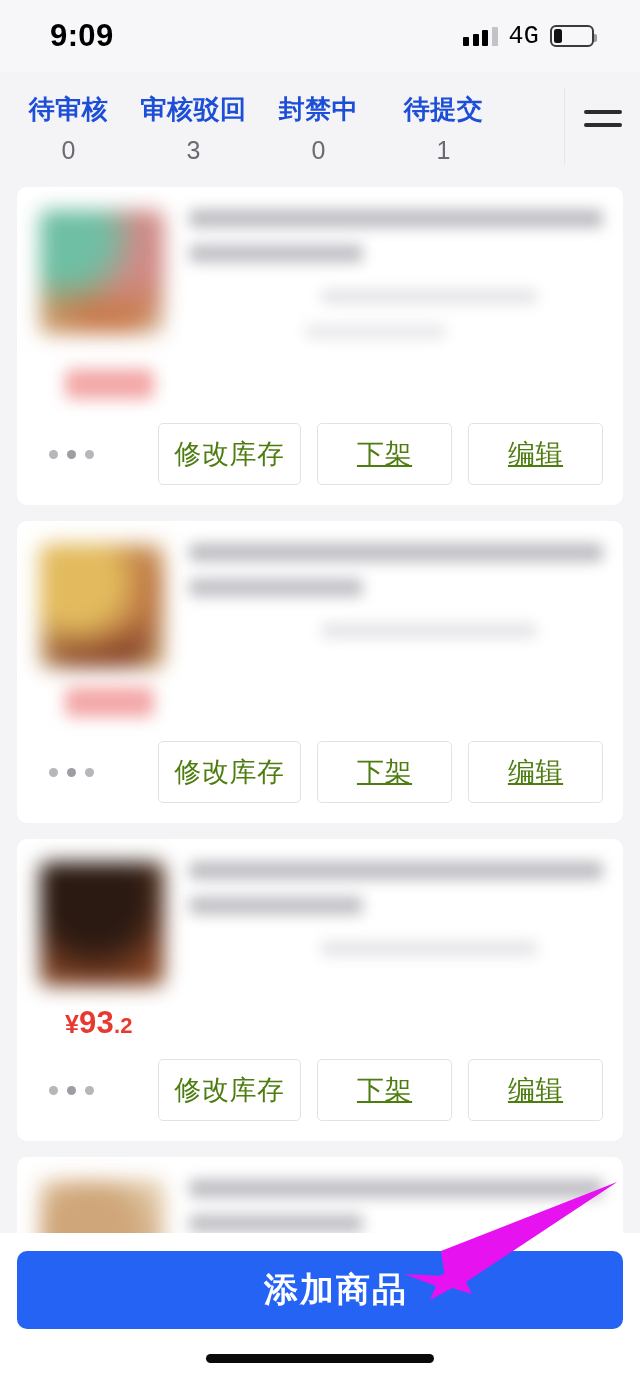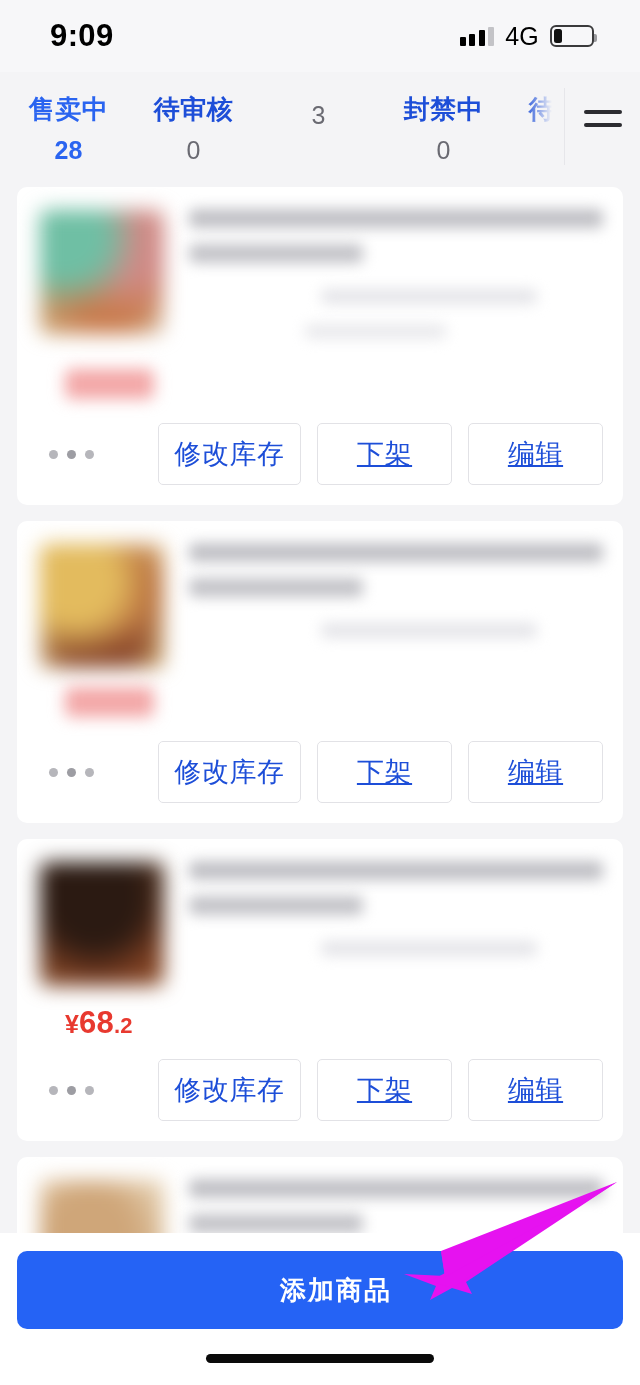--- a/index.html
+++ b/index.html
@@ -20,21 +20,21 @@
     padding:0 46px 0 50px; background:#f7f7f9;
   }
   .status-time { font-size:31px; font-weight:600; color:#000; letter-spacing:0.4px; }
   .status-right { display:flex; align-items:center; gap:11px; }
   .signal { display:flex; align-items:flex-end; gap:3.5px; height:19px; }
   .signal i { display:block; width:6px; background:#000; border-radius:1px; }
   .signal i:nth-child(1){ height:9px; }
   .signal i:nth-child(2){ height:12px; }
   .signal i:nth-child(3){ height:16px; }
   .signal i:nth-child(4){ height:19px; background:#c3c3c7; }
-  .net-label { font-size:25px; font-weight:500; color:#000; letter-spacing:0.2px; }
+  .net-label { font-size:25px; font-weight:500; color:#000; letter-spacing:0.2px;font-family:Liberation Mono, monospace; }
   .battery { position:relative; width:44px; height:22px; border:2px solid #3a3a3c;
              border-radius:6px; padding:2px; display:flex; align-items:center; }
   .battery-fill { height:100%; width:22%; background:#111; border-radius:2.5px; }
   .battery-cap { position:absolute; right:-5px; top:7px; width:3px; height:8px;
                  background:#9a9a9e; border-radius:0 2px 2px 0; }
 
   
   .navbar {
     position:relative; height:82px; background:#f7f7f9;
     display:flex; align-items:center; justify-content:center;
@@ -143,37 +143,37 @@
 
   .card-actions {
     display:flex; align-items:center; justify-content:flex-end;
     gap:16px; padding:16px 20px 20px 24px;
   }
   .more-dots { margin-right:auto; display:flex; gap:9px; align-items:center; padding-left:8px; }
   .more-dots span { width:9px; height:9px; border-radius:50%; background:#b6b6bb; }
   .more-dots span:nth-child(2){ background:#9d9da3; }
   .act-btn {
     min-width:143px; height:62px; border:1.5px solid #e2e2e6; border-radius:5px;
-    background:#fff; color:#1d4ed8; font-size:27px; letter-spacing:0.6px;
+    background:#fff; color:#4d7c0f; font-size:27px; letter-spacing:0.6px;
     display:flex; align-items:center; justify-content:center;
     font-family:"Liberation Sans", sans-serif;
   }
   .act-btn.narrow { min-width:135px;text-decoration:underline; }
 
   
   .card-partial { background:#fff; border-radius:10px 10px 0 0; }
 
   
   .bottom-bar {
     position:absolute; left:0; right:0; bottom:0; height:152px;
     background:#ffffff; padding:18px 17px 0;
   }
   .primary-btn {
     width:100%; height:78px; border-radius:10px; background:#2563f5;
-    color:#ffffff; font-size:26px; font-weight:700; letter-spacing:2px;
+    color:#ffffff; font-size:34px; font-weight:700; letter-spacing:2px;
     display:flex; align-items:center; justify-content:center; border:none;
     font-family:"Liberation Sans", sans-serif;
     padding-left:32px;
   }
   .home-indicator {
     position:absolute; left:50%; transform:translateX(-50%); bottom:22px;
     width:228px; height:9px; border-radius:5px; background:#0a0a0a;
   }
 
   
@@ -199,32 +199,28 @@
         <div class="battery-cap"></div>
       </div>
     </div>
   </div>
 
 
 
   <div class="tabs-row">
     <div class="tabs-scroll">
 
-      <div class="tab active">
-        <div class="tab-label">售卖中</div>
-        <div class="tab-count">28</div>
-
-      </div>
 
       <div class="tab">
         <div class="tab-label">待审核</div>
         <div class="tab-count">0</div>
       </div>
 
       <div class="tab">
+        <div class="tab-label">审核驳回</div>
         <div class="tab-count">3</div>
       </div>
 
       <div class="tab">
         <div class="tab-label">封禁中</div>
         <div class="tab-count">0</div>
       </div>
 
       <div class="tab">
         <div class="tab-label">待提交</div>
@@ -294,21 +290,21 @@
       <div class="card-body">
         <div class="thumb t3"></div>
         <div class="info">
           <div class="blur-line bl-title"></div>
           <div class="blur-line bl-title2"></div>
           <div class="blur-line bl-meta"></div>
         </div>
       </div>
       <div class="price-row">
         <div class="price">
-          <span class="cur">¥</span><span class="main">68</span><span class="dec">.2</span>
+          <span class="cur">¥</span><span class="main">93</span><span class="dec">.2</span>
         </div>
       </div>
       <div class="card-actions">
         <div class="more-dots">
           <span></span>
             <span></span>
             <span></span>
         </div>
         <div class="act-btn">修改库存</div>
         <div class="act-btn narrow">下架</div>

